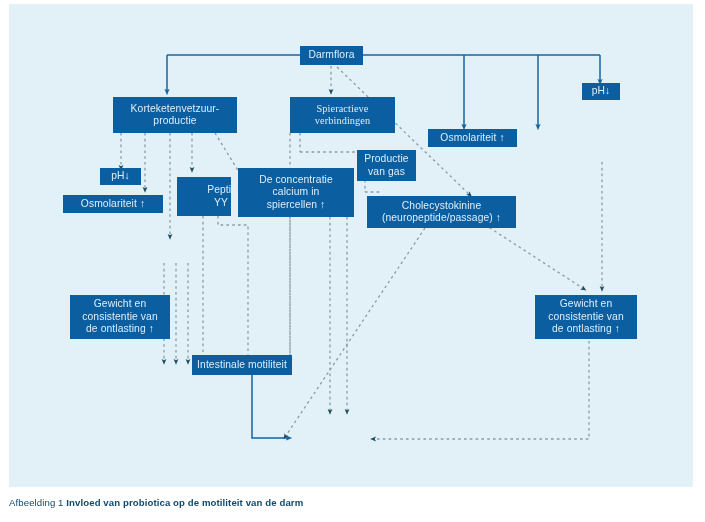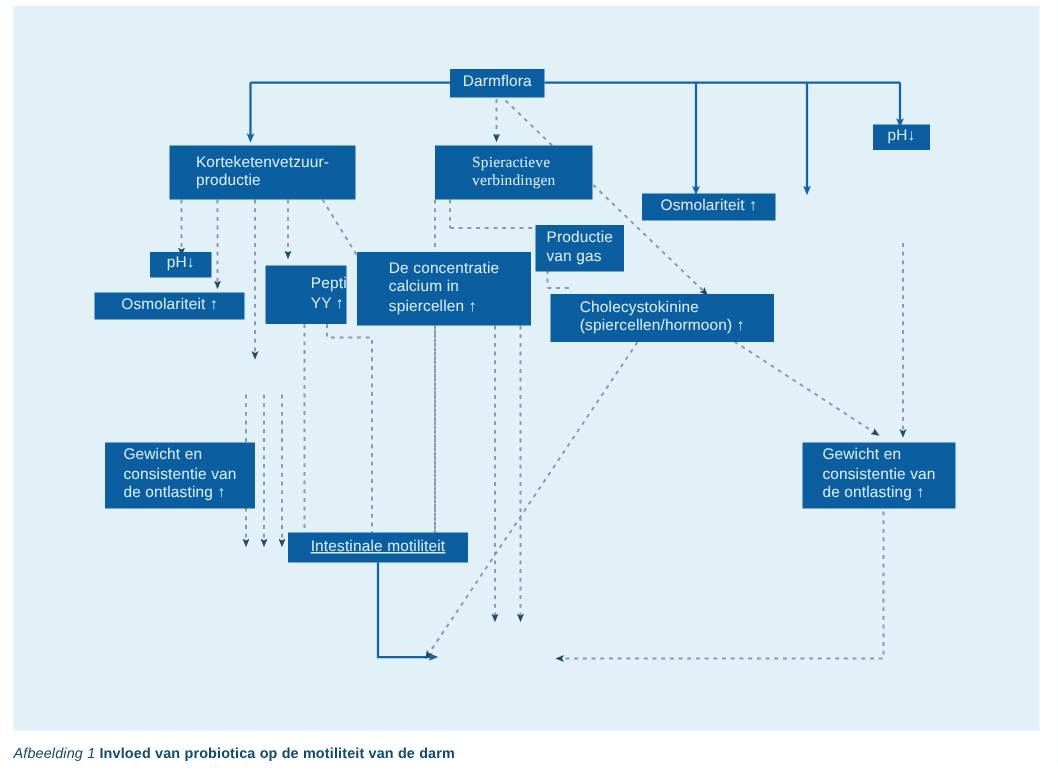--- a/index.html
+++ b/index.html
@@ -33,37 +33,38 @@
     width: 705px; height: 522px;
     pointer-events: none;
   }
   .node {
     position: absolute;
     background: #0b5ea0;
     color: #ddeefb;
     font-size: 10.3px;
     line-height: 12.4px;
     letter-spacing: 0.1px;
+    text-align: center;
     display: flex;
     align-items: center;
     justify-content: center;
     padding: 2px 6px;
     box-sizing: border-box;
     white-space: pre-line;
   }
   .node.tight { padding: 1px 5px; }
   .caption {
     position: absolute;
     left: 9px;
     top: 497px;
     font-size: 9.6px;
     color: #12496f;
     letter-spacing: 0.1px;
   }
-  .caption .cap-label { font-weight: 400; font-style: italic; }
+  .caption .cap-label { font-weight: 400; }
   .caption .cap-title { font-weight: 700; }
 </style>
 </head>
 <body>
 
 <div id="figure-wrap">
 
   <div id="panel"></div>
 
   <svg id="svg-layer" viewBox="0 0 705 522" xmlns="http://www.w3.org/2000/svg">
@@ -152,36 +153,36 @@
 YY ↑</div>
 
   <div class="node" style="left:238px; top:168px; width:116px; height:49px;">De concentratie
 calcium in
 spiercellen ↑</div>
 
   <div class="node" style="left:357px; top:150px; width:59px; height:31px;">Productie
 van gas</div>
 
   <div class="node" style="left:367px; top:196px; width:149px; height:32px;">Cholecystokinine
-(spiercellen/hormoon)   ↑</div>
+(neuropeptide/passage)   ↑</div>
 
   <div class="node tight" style="left:428px; top:129px; width:89px; height:18px;">Osmolariteit ↑</div>
 
 
   <div class="node tight" style="left:582px; top:83px; width:38px; height:17px;">pH↓</div>
 
 
   <div class="node" style="left:70px; top:295px; width:100px; height:44px;">Gewicht en
 consistentie van
 de ontlasting ↑</div>
 
   <div class="node" style="left:535px; top:295px; width:102px; height:44px;">Gewicht en
 consistentie van
 de ontlasting  ↑</div>
 
-  <div class="node tight" style="left:192px; top:355px; width:120px; height:20px;text-decoration:underline;">Intestinale motiliteit</div>
+  <div class="node tight" style="left:192px; top:355px; width:100px; height:20px;">Intestinale motiliteit</div>
 
 
   <div class="caption">
     <span class="cap-label">Afbeelding 1</span><span>&nbsp;</span><span class="cap-title">Invloed van probiotica op de motiliteit van de darm</span>
   </div>
 
 </div>
 
 </body></html>

